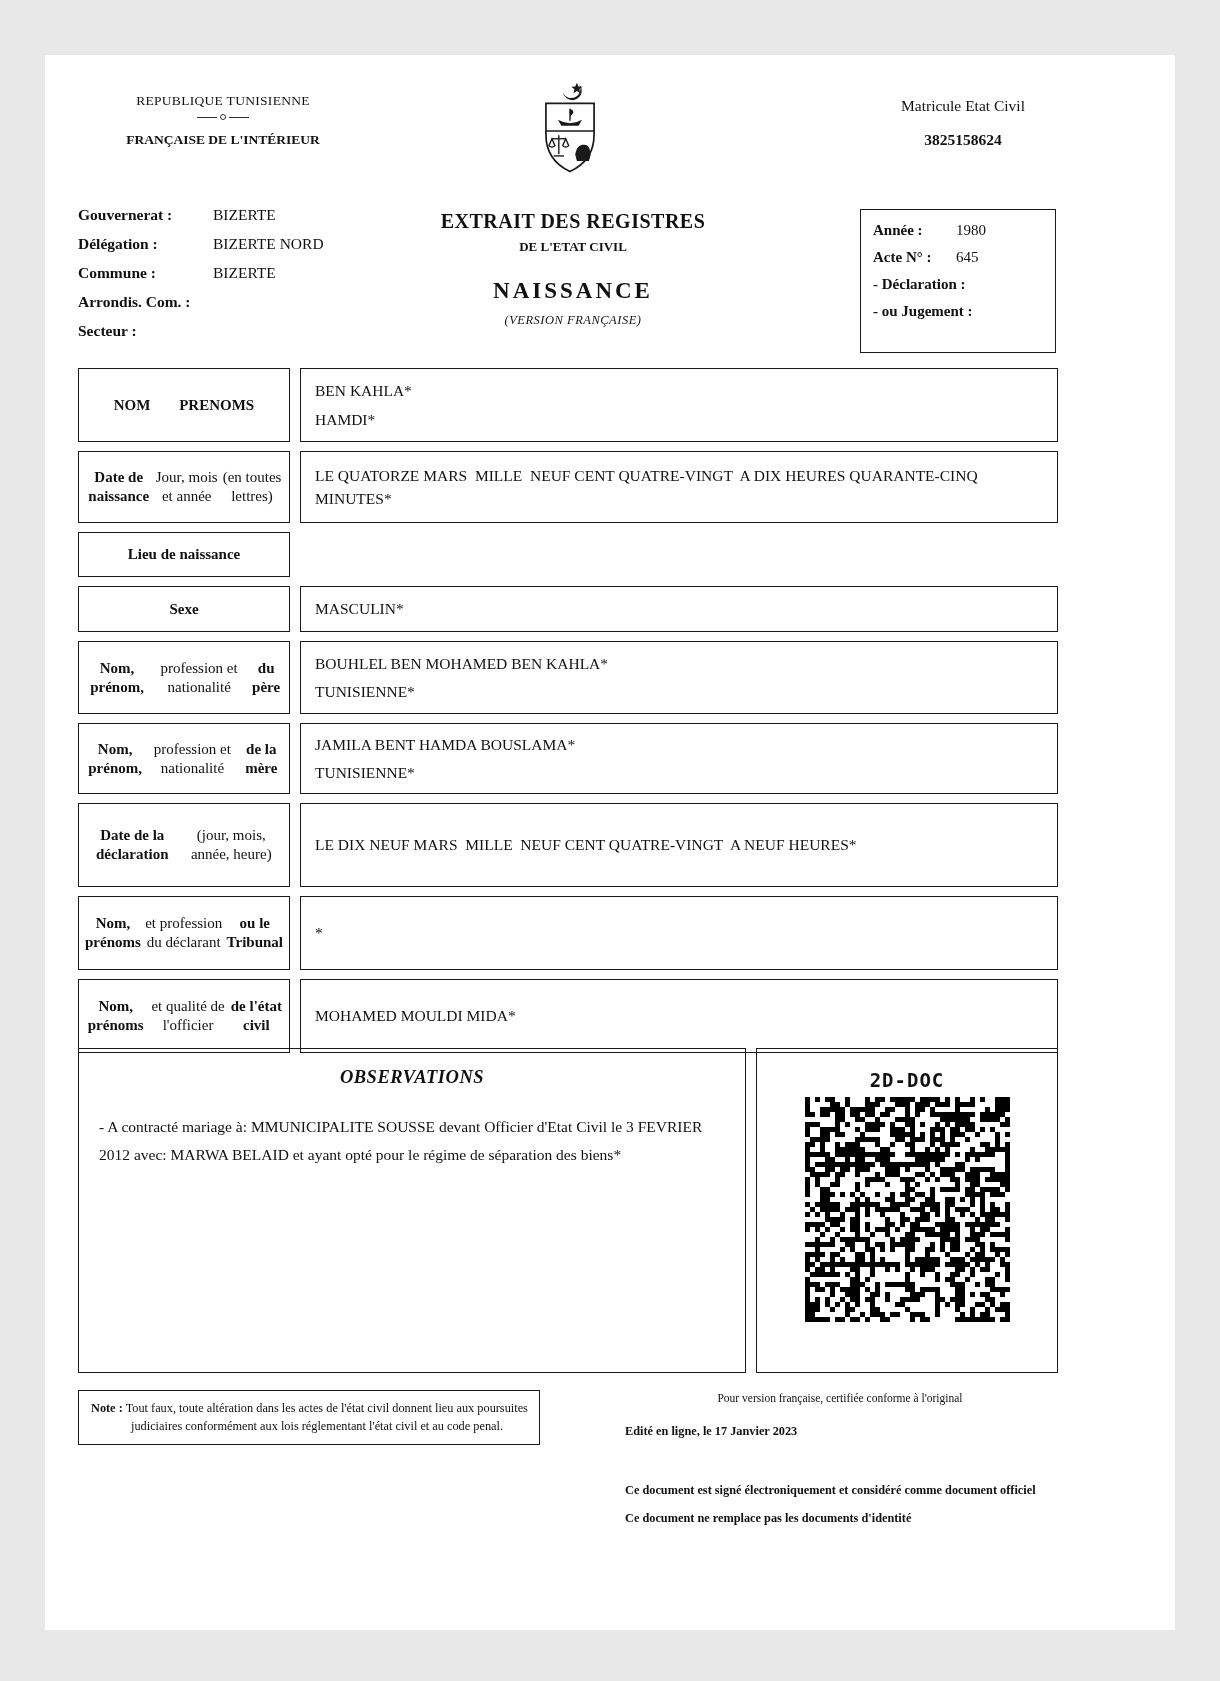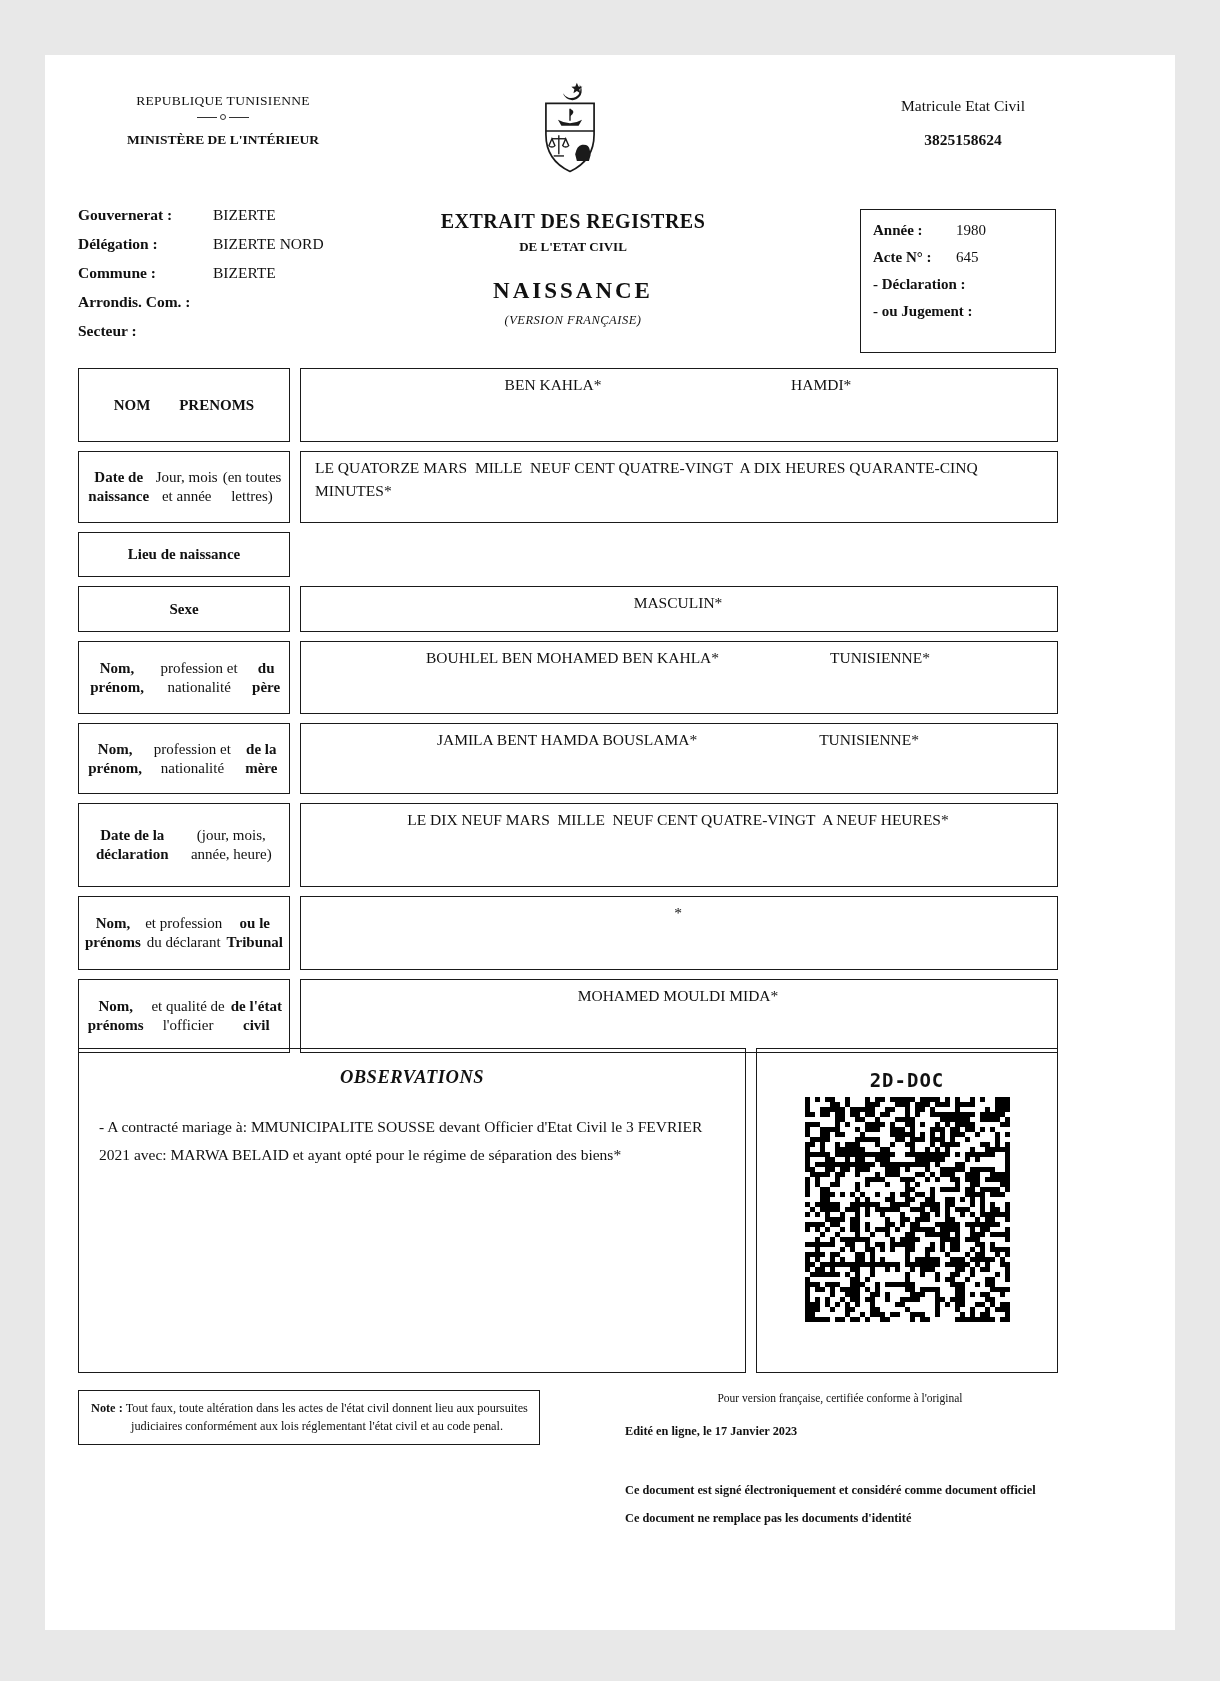--- a/index.html
+++ b/index.html
@@ -37,21 +37,21 @@
   .act-box { position:absolute; left:815px; top:154px; width:196px; height:144px; border:1.5px solid #1a1a1a; padding:7px 12px 0 12px; }
   .act-line { display:flex; line-height:27px; font-size:15px; }
   .act-lab { font-weight:bold; width:83px; }
   .act-val { }
   .act-solo { font-weight:bold; }
 
   
   .rows { position:absolute; left:33px; top:313px; width:980px; }
   .trow { display:flex; gap:10px; margin-bottom:9px; }
   .tlabel { width:212px; border:1.5px solid #1a1a1a; display:flex; flex-direction:row; justify-content:space-evenly; align-items:center; text-align:center; padding:3px 6px; }
-  .tvalue { flex:1; border:1.5px solid #1a1a1a; display:flex; flex-direction:row; justify-content:space-evenly; padding:4px 16px 4px 14px; }
+  .tvalue { flex:1; border:1.5px solid #1a1a1a; display:flex; flex-direction:column; justify-content:space-evenly; padding:4px 16px 4px 14px; }
   .lab { font-size:15px; line-height:1.25; }
   .val { font-size:15.5px; line-height:1.5; white-space:pre-wrap; }
 
   
   .obs-section { position:absolute; left:33px; top:993px; width:980px; display:flex; gap:10px; }
   .obs-box { width:668px; height:325px; border:1.5px solid #1a1a1a; padding:18px 20px; }
   .obs-title { text-align:center; font-weight:bold; font-style:italic; font-size:18.5px; letter-spacing:.5px; }
   .obs-text { margin-top:25px; font-size:15.5px; line-height:1.8; }
   .bc-box { flex:1; height:325px; border:1.5px solid #1a1a1a; text-align:center; padding-top:20px; }
   .bc-label { font-family:"DejaVu Sans Mono", monospace; font-weight:bold; font-size:19px; letter-spacing:1px; }
@@ -71,21 +71,21 @@
 
 <div class="paper">
 
   <div class="hdr-left">
     <div class="republic">REPUBLIQUE TUNISIENNE</div>
     <div class="ornament">
       <span class="orn-line"></span>
         <span class="orn-dot"></span>
         <span class="orn-line"></span>
     </div>
-    <div class="ministry">MINISTÈRE DE L'INTÉRIEUR</div>
+    <div class="ministry">FRANÇAISE DE L'INTÉRIEUR</div>
   </div>
 
   <div class="emblem-wrap">
     <svg viewBox="0 0 100 116" width="86" height="100">
       <g stroke="#1a1a1a" fill="none" stroke-width="2">
         <path d="M42 14 A 11 11 0 1 0 61 4 A 9 9 0 1 1 42 14" fill="#1a1a1a" stroke="none"></path>
         <path d="M58 2 l1.8 4.2 4.6 0.3 -3.5 3 1.1 4.5 -4 -2.4 -4 2.4 1.1 -4.5 -3.5 -3 4.6 -0.3 z" fill="#1a1a1a" stroke="none"></path>
         <path d="M22 26 H 78 V 62 Q 78 92 50 105 Q 22 92 22 62 Z"></path>
         <line x1="22" y1="58" x2="78" y2="58"></line>
         <line x1="50" y1="32" x2="50" y2="46" stroke-width="1.6"></line>
@@ -244,21 +244,21 @@
       <div class="tvalue">
         <div class="val">MOHAMED MOULDI MIDA*</div>
       </div>
     </div>
 
   </div>
 
   <div class="obs-section">
     <div class="obs-box">
       <div class="obs-title">OBSERVATIONS</div>
-      <div class="obs-text">- A contracté mariage à: MMUNICIPALITE SOUSSE devant Officier d'Etat Civil le 3 FEVRIER 2021 avec: MARWA BELAID et ayant opté pour le régime de séparation des biens*</div>
+      <div class="obs-text">- A contracté mariage à: MMUNICIPALITE SOUSSE devant Officier d'Etat Civil le 3 FEVRIER 2012 avec: MARWA BELAID et ayant opté pour le régime de séparation des biens*</div>
     </div>
     <div class="bc-box">
       <div class="bc-label">2D-DOC</div>
       <svg class="bc-svg" width="205" height="225" viewBox="0 0 205 225" fill="#000">
           <rect x="0" y="0" width="5" height="5"></rect>
           <rect x="10" y="0" width="5" height="5"></rect>
           <rect x="20" y="0" width="5" height="5"></rect>
           <rect x="25" y="0" width="5" height="5"></rect>
           <rect x="40" y="0" width="5" height="5"></rect>
           <rect x="60" y="0" width="5" height="5"></rect>

